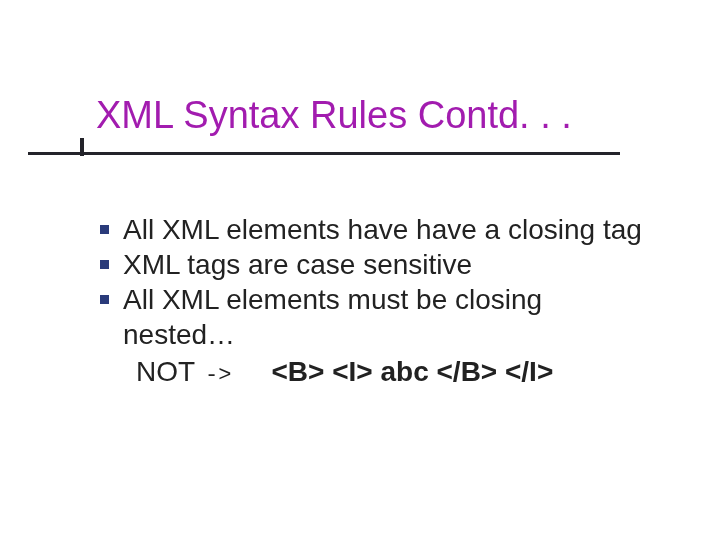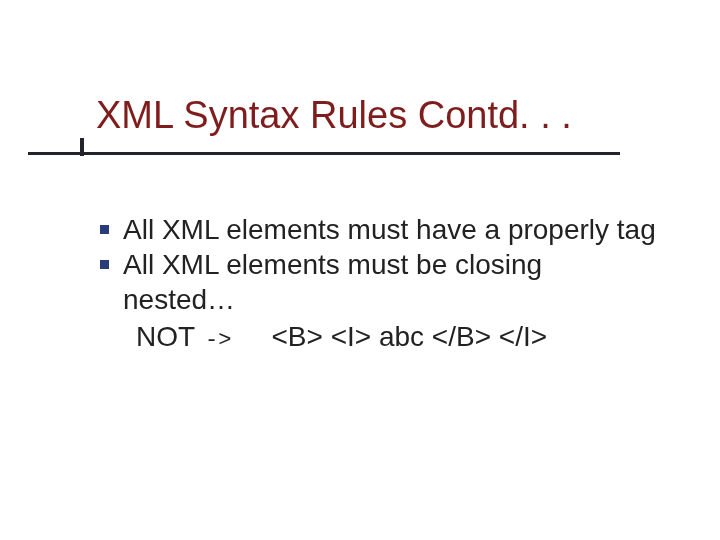--- a/index.html
+++ b/index.html
@@ -20,21 +20,21 @@
   .title-wrap {
     position: absolute;
     left: 96px;
     top: 94px;
     right: 40px;
   }
   .title {
     font-family: Arial, Helvetica, sans-serif;
     font-size: 38px;
     letter-spacing: 0px;
-    color: #7f1d1d;
+    color: #a21caf;
   }
   .rule-line {
     position: absolute;
     left: 28px;
     top: 152px;
     width: 592px;
     height: 3px;
     background: #23232a;
   }
   .rule-tick {
@@ -83,41 +83,46 @@
     margin-left: 36px;
   }
   .arrow {
     font-family: "Courier New", monospace;
     font-size: 22px;
     margin-left: 10px;
     margin-right: 40px;
   }
   .code {
     font-family: Verdana, Arial, sans-serif;
+    font-weight: bold;
   }
 </style>
 </head>
 <body>
 
 <div class="slide">
 
   <div class="title-wrap">
     <div class="title">XML Syntax Rules Contd. . .</div>
   </div>
 
   <div class="rule-tick"></div>
   <div class="rule-line"></div>
 
   <div class="body">
 
     <div class="bullet-row">
       <span class="bullet"></span>
-      <span class="bullet-text">All XML elements must have a properly tag</span>
+      <span class="bullet-text">All XML elements have have a closing tag</span>
     </div>
 
+    <div class="bullet-row">
+      <span class="bullet"></span>
+      <span class="bullet-text">XML tags are case sensitive</span>
+    </div>
 
     <div class="bullet-row">
       <span class="bullet"></span>
       <span class="bullet-text">All XML elements must be closing nested…</span>
     </div>
 
     <div class="not-line">
       <span class="not-label">NOT</span>
       <span class="arrow">-&gt;</span>
       <span class="code">&lt;B&gt; &lt;I&gt; abc &lt;/B&gt; &lt;/I&gt;</span>

